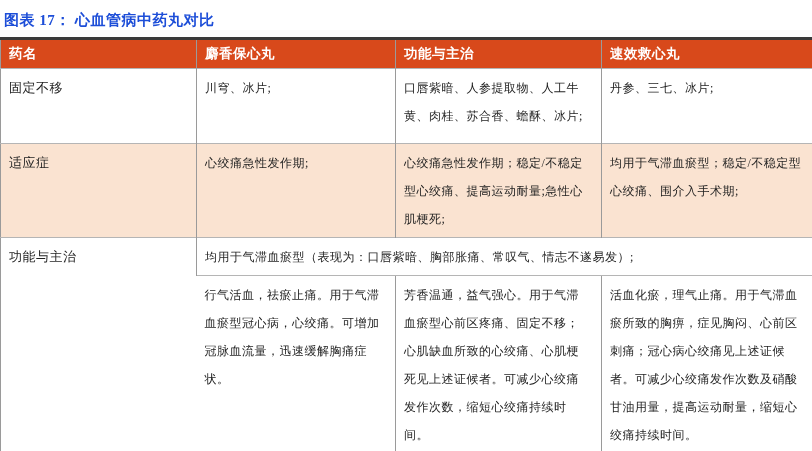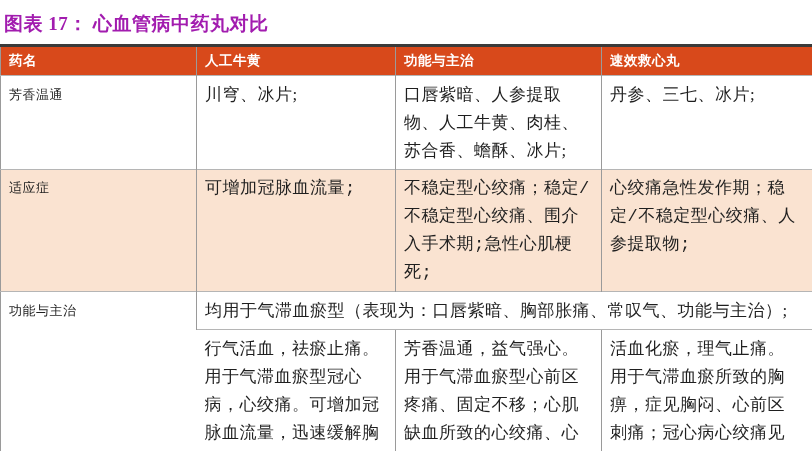--- a/index.html
+++ b/index.html
@@ -10,60 +10,60 @@
     --border-gray:#9a9a9a;
     --border-light:#b5b5b5;
     --text:#1f1f1f;
   }
   *{box-sizing:border-box;margin:0;padding:0;}
   html,body{width:812px;height:451px;background:#ffffff;overflow:hidden;
     font-family:"Liberation Serif","DejaVu Serif",serif;color:var(--text);}
   .page{position:relative;width:812px;height:451px;}
   .fig-title{
     margin:11px 0 7px 4px;
-    font-size:19px;
+    font-size:15px;
     font-weight:bold;
-    color:#a21caf;
+    color:#1d4ed8;
     letter-spacing:0.5px;
     font-family:"Liberation Serif","DejaVu Serif",serif;
   }
   table.cmp{
     width:812px;
     border-collapse:collapse;
     table-layout:fixed;
     border-top:3px solid var(--border-dark);
     border-bottom:2.5px solid var(--border-dark);
     border-left:1px solid var(--border-gray);
     border-right:1px solid var(--border-gray);
   }
   col.c1{width:196px;} col.c2{width:199px;} col.c3{width:206px;} col.c4{width:211px;}
   th,td{
     border-left:1px solid var(--border-gray);
     border-top:1px solid var(--border-light);
     vertical-align:top;
     text-align:left;
-    font-size:17px;
+    font-size:12px;
     line-height:28px;
     letter-spacing:0.5px;
     padding:5px 10px 4px 8px;
   }
   th:first-child,td:first-child{border-left:none;}
   tr.header-row th{
     background:var(--header-bg);
     color:var(--header-text);
     font-weight:bold;
     font-size:13.5px;
     height:30px;
     line-height:20px;
     border-top:none;
     vertical-align:middle;
     padding-top:2px;padding-bottom:2px;
   }
   tr.row-composition td{height:75px;background:#ffffff;}
-  tr.row-indication td{height:73px;background:var(--band-bg);font-family:Liberation Mono, monospace;}
+  tr.row-indication td{height:73px;background:var(--band-bg);}
   tr.row-function-a td{height:33px;background:#ffffff;}
   tr.row-function-b td{height:170px;background:#ffffff;}
   td.label-cell{font-size:13px;}
 </style>
 </head>
 <body>
 
 <div class="page">
 
   <div class="fig-title">图表 17： 心血管病中药丸对比</div>
@@ -72,42 +72,42 @@
     <colgroup>
         <col class="c1">
         <col class="c2">
         <col class="c3">
         <col class="c4">
       </colgroup>
 
     <tbody>
         <tr class="header-row">
       <th>药名</th>
-      <th>人工牛黄</th>
+      <th>麝香保心丸</th>
       <th>功能与主治</th>
       <th>速效救心丸</th>
     </tr>
 
     <tr class="row-composition">
-      <td class="label-cell">芳香温通</td>
+      <td class="label-cell">固定不移</td>
       <td>川穹、冰片;</td>
       <td>口唇紫暗、人参提取物、人工牛黄、肉桂、苏合香、蟾酥、冰片;</td>
       <td>丹参、三七、冰片;</td>
     </tr>
 
     <tr class="row-indication">
       <td class="label-cell">适应症</td>
-      <td>可增加冠脉血流量;</td>
-      <td>不稳定型心绞痛；稳定/不稳定型心绞痛、围介入手术期;急性心肌梗死;</td>
-      <td>心绞痛急性发作期；稳定/不稳定型心绞痛、人参提取物;</td>
+      <td>心绞痛急性发作期;</td>
+      <td>心绞痛急性发作期；稳定/不稳定型心绞痛、提高运动耐量;急性心肌梗死;</td>
+      <td>均用于气滞血瘀型；稳定/不稳定型心绞痛、围介入手术期;</td>
     </tr>
 
     <tr class="row-function-a">
       <td class="label-cell" rowspan="2">功能与主治</td>
-      <td colspan="3">均用于气滞血瘀型（表现为：口唇紫暗、胸部胀痛、常叹气、功能与主治）;</td>
+      <td colspan="3">均用于气滞血瘀型（表现为：口唇紫暗、胸部胀痛、常叹气、情志不遂易发）;</td>
     </tr>
 
     <tr class="row-function-b">
       <td>行气活血，祛瘀止痛。用于气滞血瘀型冠心病，心绞痛。可增加冠脉血流量，迅速缓解胸痛症状。</td>
       <td>芳香温通，益气强心。用于气滞血瘀型心前区疼痛、固定不移；心肌缺血所致的心绞痛、心肌梗死见上述证候者。可减少心绞痛发作次数，缩短心绞痛持续时间。</td>
       <td>活血化瘀，理气止痛。用于气滞血瘀所致的胸痹，症见胸闷、心前区刺痛；冠心病心绞痛见上述证候者。可减少心绞痛发作次数及硝酸甘油用量，提高运动耐量，缩短心绞痛持续时间。</td>
     </tr>
   </tbody>
     </table>
 

